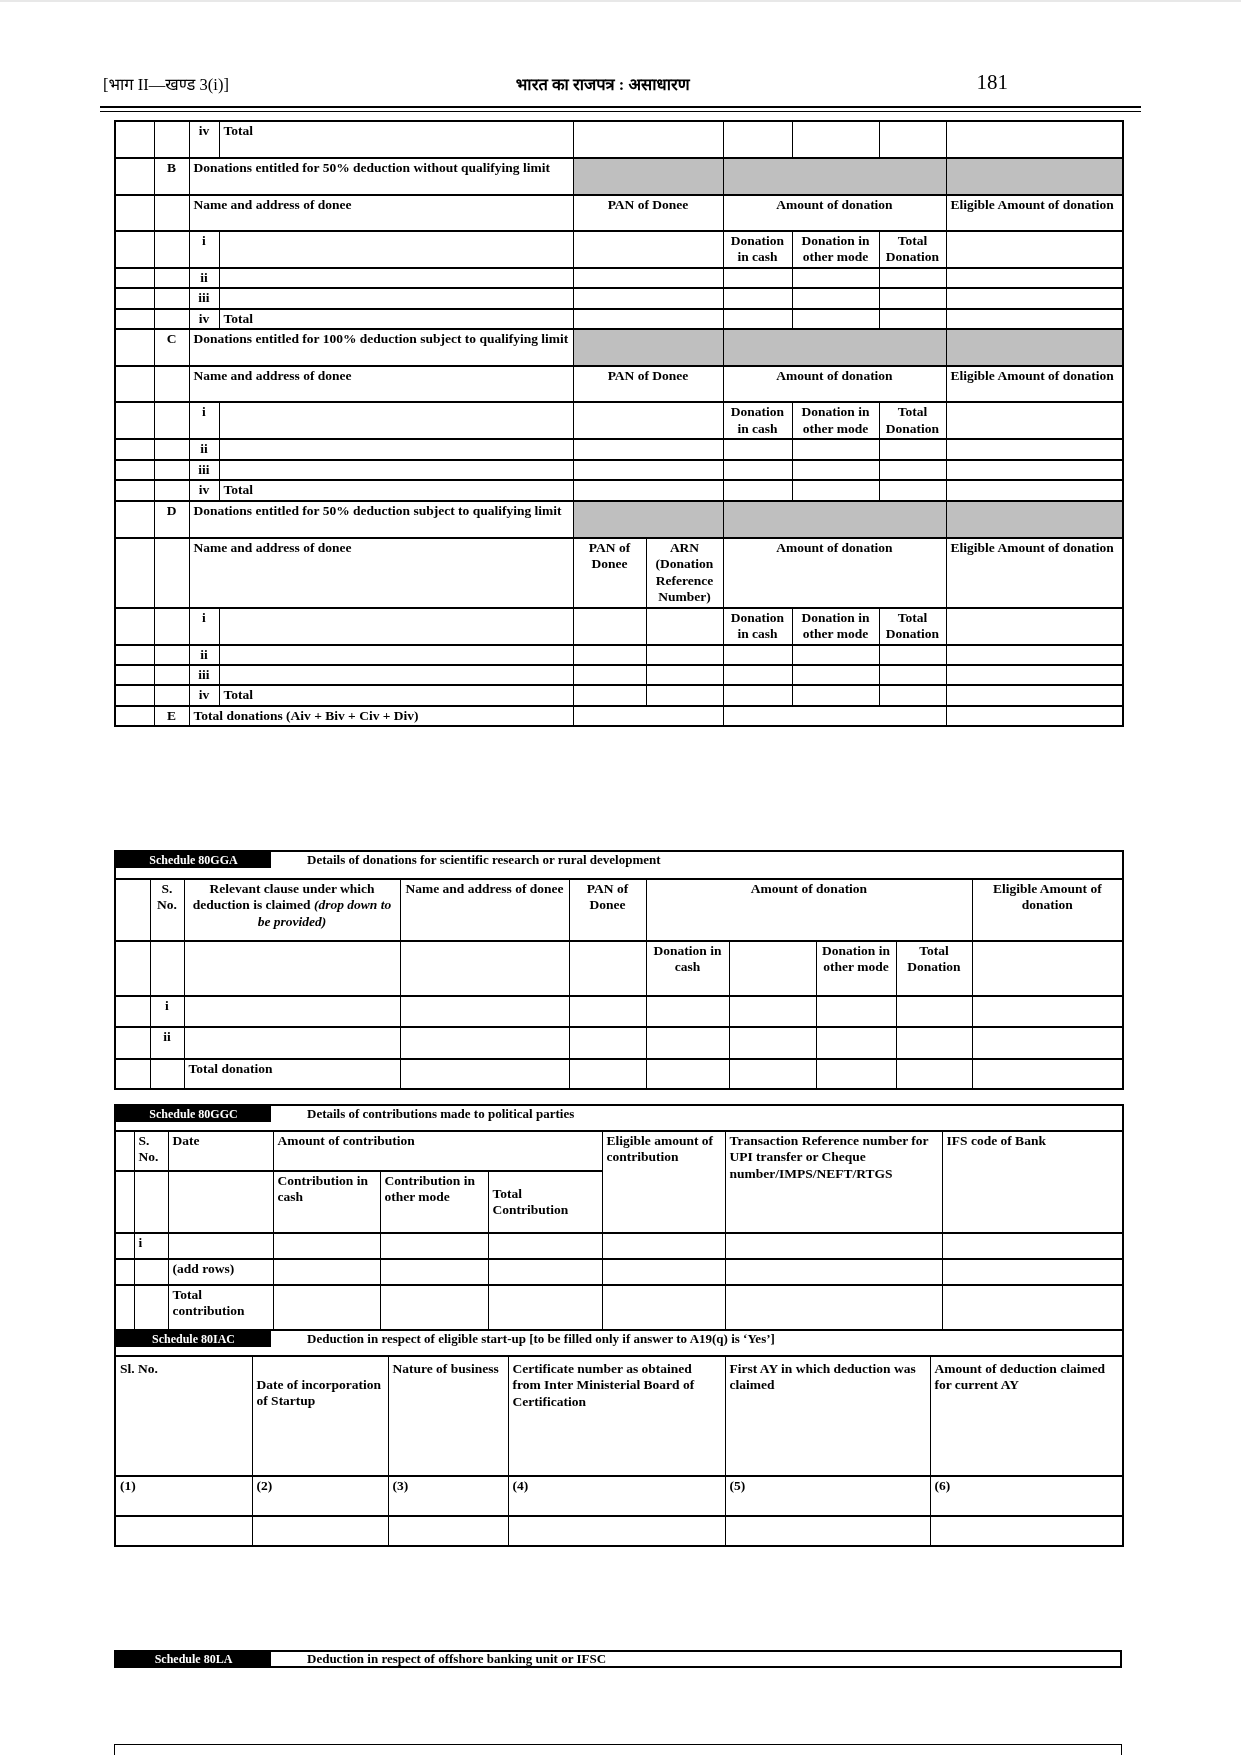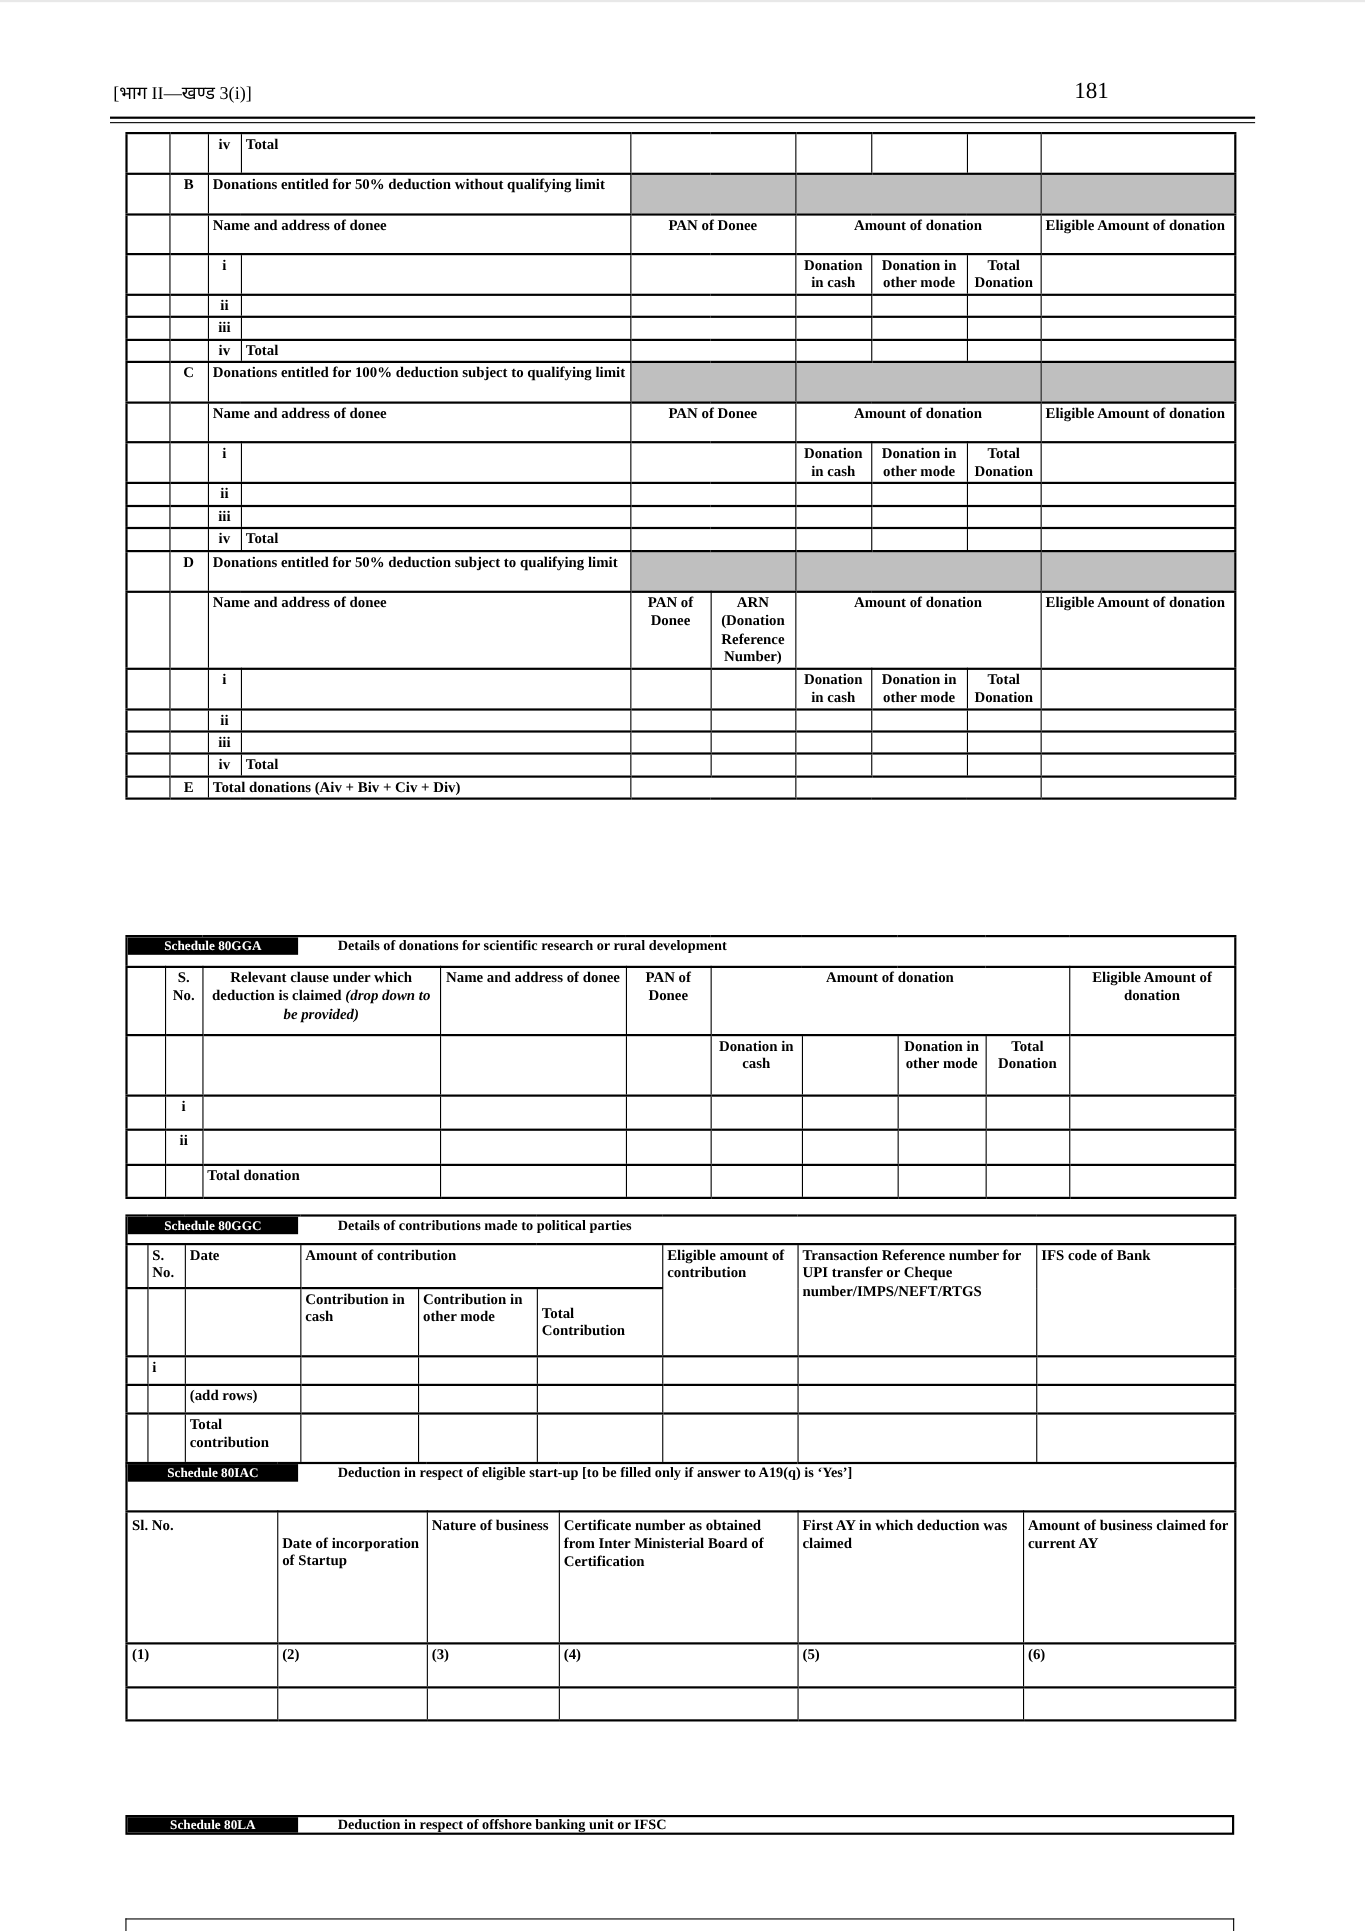--- a/index.html
+++ b/index.html
@@ -32,20 +32,21 @@
   .la-box .labelflex{height:100%;}
   .cut-strip{position:absolute;left:114px;top:1742px;width:1008px;height:13px;border:1px solid #000;border-bottom:none;box-sizing:border-box;background:#fff;}
 </style>
 </head>
 <body>
 
 <div class="sheet">
 
   <div class="pagehead">
     <span class="ph-left">[भाग II—खण्ड  3(i)]</span>
+    <span class="ph-center">भारत का राजपत्र : असाधारण</span>
     <span class="ph-num">181</span>
   </div>
   <div class="dblrule"></div>
 
   <table class="sched" style="top:118px;">
     <colgroup>
       <col style="width:39px">
         <col style="width:35px">
         <col style="width:30px">
         <col style="width:354px">
@@ -431,35 +432,35 @@
   <table class="sched" style="top:1327px;">
     <colgroup>
       <col style="width:137px">
         <col style="width:136px">
         <col style="width:120px">
         <col style="width:217px">
       <col style="width:205px">
         <col style="width:193px">
     </colgroup>
     <tbody>
-        <tr style="height:44px">
+        <tr style="height:26px">
       <td colspan="6" class="labelcell">
         <div class="labelflex">
           <span class="schedlabel">Schedule 80IAC</span>
           <span class="schedtitle">Deduction in respect of eligible start-up [to be filled only if answer to A19(q) is ‘Yes’]</span>
         </div>
       </td>
     </tr>
     <tr style="height:120px">
       <td class="lt" style="padding-top:4px">Sl. No.</td>
       <td class="lt" style="padding-top:20px">Date of incorporation of Startup</td>
       <td class="lt" style="padding-top:4px">Nature of business</td>
       <td class="lt" style="padding-top:4px">Certificate number as obtained from Inter Ministerial Board of Certification</td>
       <td class="lt" style="padding-top:4px">First AY in which deduction was claimed</td>
-      <td class="lt" style="padding-top:4px">Amount of business claimed for current AY</td>
+      <td class="lt" style="padding-top:4px">Amount of deduction claimed for current AY</td>
     </tr>
     <tr style="height:40px">
       <td class="lt">(1)</td>
       <td class="lt">(2)</td>
       <td class="lt">(3)</td>
       <td class="lt">(4)</td>
       <td class="lt">(5)</td>
       <td class="lt">(6)</td>
     </tr>
     <tr style="height:30px">

